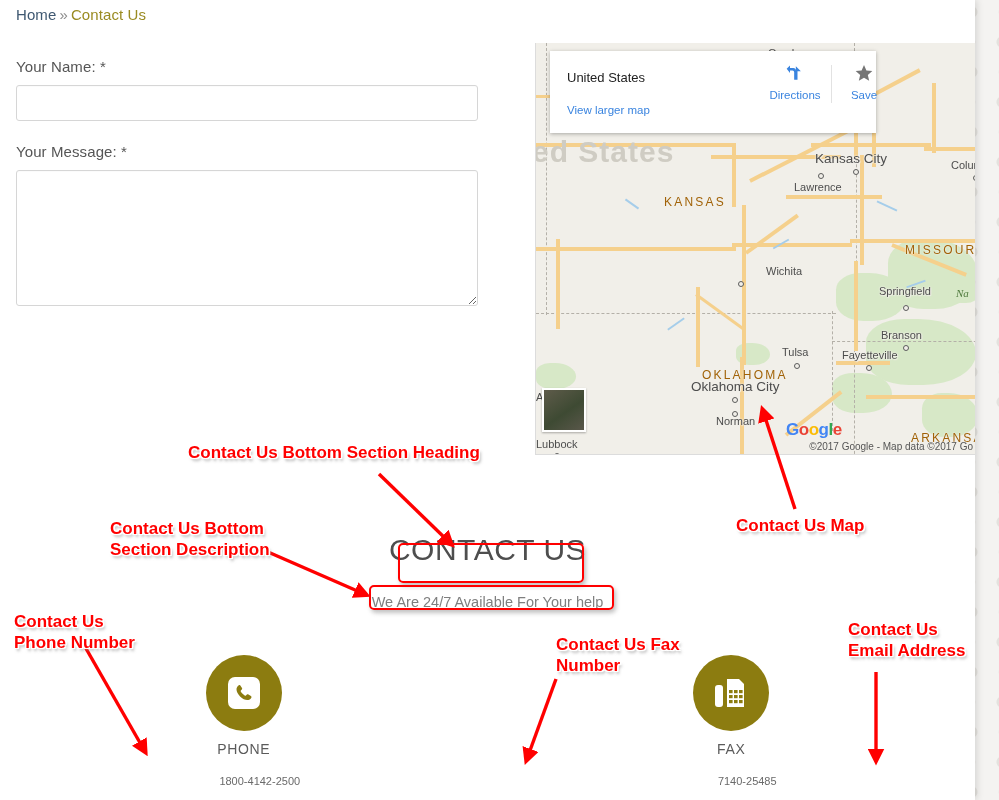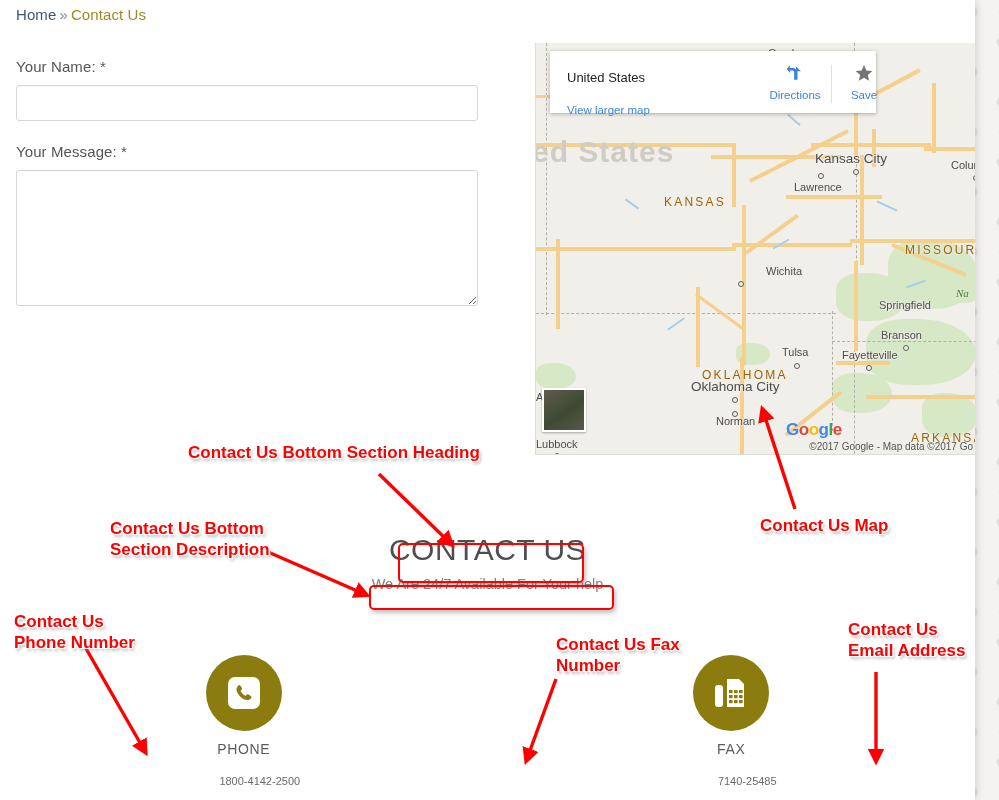--- a/index.html
+++ b/index.html
@@ -168,21 +168,21 @@
     font-style: italic;
     font-size: 11px;
     color: #4f7a3d;
     white-space: nowrap;
   }
 
   
   #map-card {
     position: absolute;
     left: 14px; top: 8px;
-    width: 326px; height: 62px;
+    width: 326px; height: 82px;
     background: #ffffff;
     box-shadow: 0 1px 4px rgba(0,0,0,0.3);
   }
   #map-card-title {
     position: absolute; left: 17px; top: 19px;
     font-size: 13px; color: #222;
   }
   .card-action {
     position: absolute;
     top: 12px;
@@ -244,21 +244,21 @@
     font-size: 30px;
     font-weight: normal;
     color: #4e4e4e;
     letter-spacing: .5px;
     line-height: 40px;
   }
   #bottom-subheading {
     text-align: center;
     font-size: 14.5px;
     color: #7f7f7f;
-    margin-top: 6px;
+    margin-top: 24px;
   }
 
   #contact-items {
     position: absolute;
     left: 0; top: 125px;
     width: 975px;
     display: flex;
   }
   .contact-item { flex: 1; text-align: center; }
   .contact-circle {
@@ -410,21 +410,21 @@
       <div class="city-dot" style="left:282px;top:130px;"></div>
       <div class="city-label" style="left:258px;top:138px;">Lawrence</div>
 
       <div class="city-dot" style="left:437px;top:132px;"></div>
       <div class="city-label" style="left:415px;top:116px;">Columbia</div>
 
       <div class="city-dot" style="left:202px;top:238px;"></div>
       <div class="city-label" style="left:182px;top:222px;margin-left:48px;">Wichita</div>
 
       <div class="city-dot" style="left:367px;top:262px;"></div>
-      <div class="city-label" style="left:343px;top:256px;">Springfield</div>
+      <div class="city-label" style="left:343px;top:242px;">Springfield</div>
 
       <div class="city-dot" style="left:367px;top:302px;"></div>
       <div class="city-label" style="left:345px;top:286px;">Branson</div>
 
       <div class="city-dot" style="left:258px;top:320px;"></div>
       <div class="city-label" style="left:246px;top:303px;">Tulsa</div>
 
       <div class="city-dot" style="left:330px;top:322px;"></div>
       <div class="city-label" style="left:306px;top:306px;">Fayetteville</div>
 
@@ -537,21 +537,21 @@
       <line x1="795" y1="509" x2="764" y2="414"></line>
       <line x1="84" y1="645" x2="143" y2="748"></line>
       <line x1="556" y1="679" x2="528" y2="756"></line>
       <line x1="876" y1="672" x2="876" y2="756"></line>
     </g>
   </svg>
 
   <div class="anno-text" style="left:188px;top:442px;">Contact Us Bottom Section Heading</div>
   <div class="anno-text" style="left:110px;top:518px;">Contact Us Bottom
 Section Description</div>
-  <div class="anno-text" style="left:760px;top:515px;">Contact Us Map</div>
+  <div class="anno-text" style="left:736px;top:515px;">Contact Us Map</div>
   <div class="anno-text" style="left:14px;top:611px;">Contact Us
 Phone Number</div>
   <div class="anno-text" style="left:556px;top:634px;">Contact Us Fax
 Number</div>
   <div class="anno-text" style="left:848px;top:619px;">Contact Us
 Email Address</div>
 
   <div class="anno-box" style="left:398px;top:543px;width:186px;height:40px;"></div>
   <div class="anno-box" style="left:369px;top:585px;width:245px;height:25px;"></div>
 </div>

